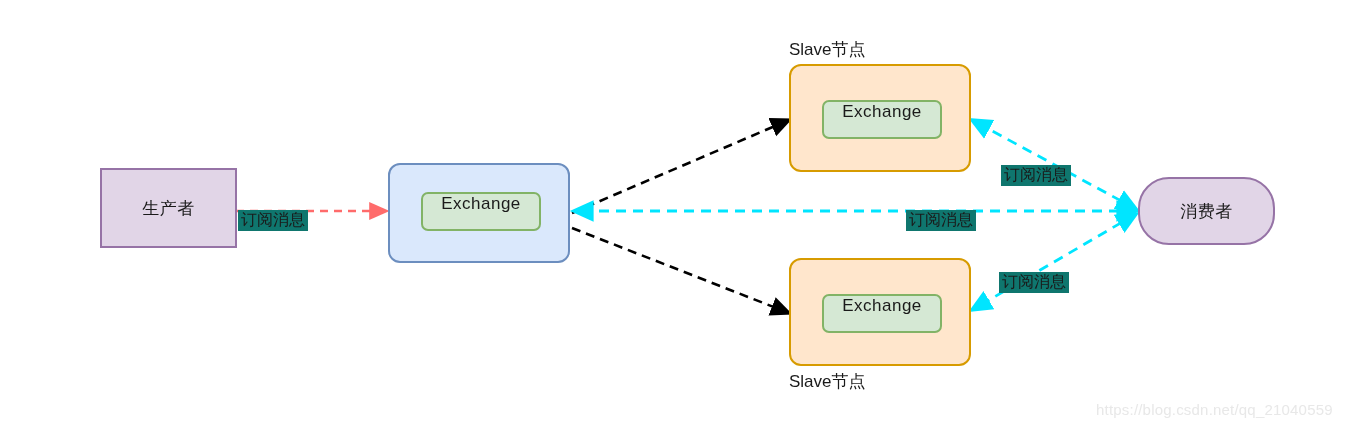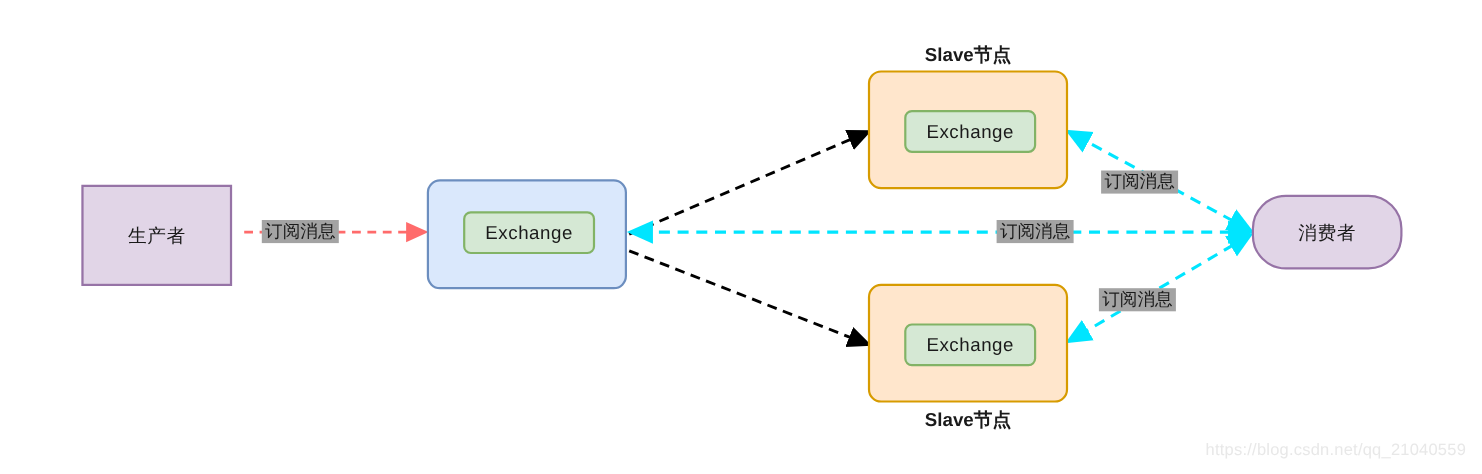--- a/index.html
+++ b/index.html
@@ -59,44 +59,43 @@
   }
 
   
   .exchange {
     position: absolute;
     box-sizing: border-box;
     background: #d5e8d4;
     border: 2px solid #82b366;
     border-radius: 7px;
     display: flex;
-    align-items: center;
+    align-items: flex-start;
     justify-content: center;
     font-size: 17px;
     color: #1a1a1a;
   }
 
   
   .caption {
     position: absolute;
     font-size: 17px;
     color: #1a1a1a;
     white-space: nowrap;
-    text-align: center;
-    font-weight: bold;
   }
 
   .edge-label {
     position: absolute;
     font-size: 16px;
     color: #1a1a1a;
     white-space: nowrap;
-    background: #a3a3a3;
+    background: #0f766e;
     padding: 0 3px;
     text-align: left;
+    margin-top: 10px;
   }
 
   .watermark {
     position: absolute;
     font-size: 15px;
     color: #e8e8e8;
     white-space: nowrap;
     letter-spacing: 0.2px;
   }
 </style>
@@ -127,21 +126,21 @@
 
     <line x1="572" y1="228" x2="789" y2="313" stroke="#000000" stroke-width="2.6" stroke-dasharray="9 6" marker-end="url(#arrow-black)"></line>
 
     <line x1="1136" y1="211" x2="574" y2="211" stroke="#00e5ff" stroke-width="2.8" stroke-dasharray="10 7" marker-end="url(#arrow-cyan)" marker-start="url(#arrow-cyan-start)"></line>
 
     <line x1="1136" y1="209" x2="972" y2="120" stroke="#00e5ff" stroke-width="2.8" stroke-dasharray="10 7" marker-end="url(#arrow-cyan)" marker-start="url(#arrow-cyan-start)"></line>
 
     <line x1="1136" y1="214" x2="972" y2="310" stroke="#00e5ff" stroke-width="2.8" stroke-dasharray="10 7" marker-end="url(#arrow-cyan)" marker-start="url(#arrow-cyan-start)"></line>
   </svg>
 
-  <div class="node endpoint" style="left:74px; top:168px; width:137px; height:92px;font-family:Liberation Serif, serif;">
+  <div class="node endpoint" style="left:100px; top:168px; width:137px; height:80px;font-family:Liberation Serif, serif;">
     <span>生产者</span>
   </div>
 
   <div class="node master-box" style="left:388px; top:163px; width:182px; height:100px;">
     <div class="exchange" style="left:31px; top:27px; width:120px; height:39px;">
       <span>Exchange</span>
     </div>
   </div>
 
   <div class="caption" style="left:789px; top:38px; width:182px;">

